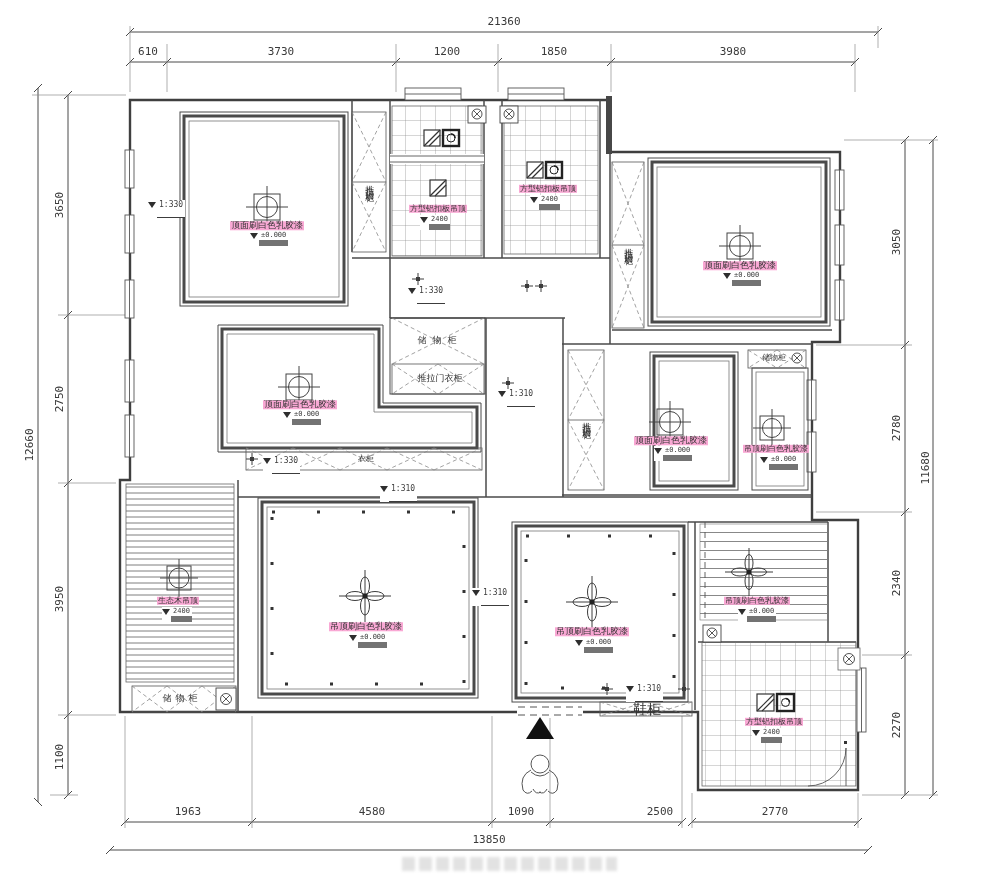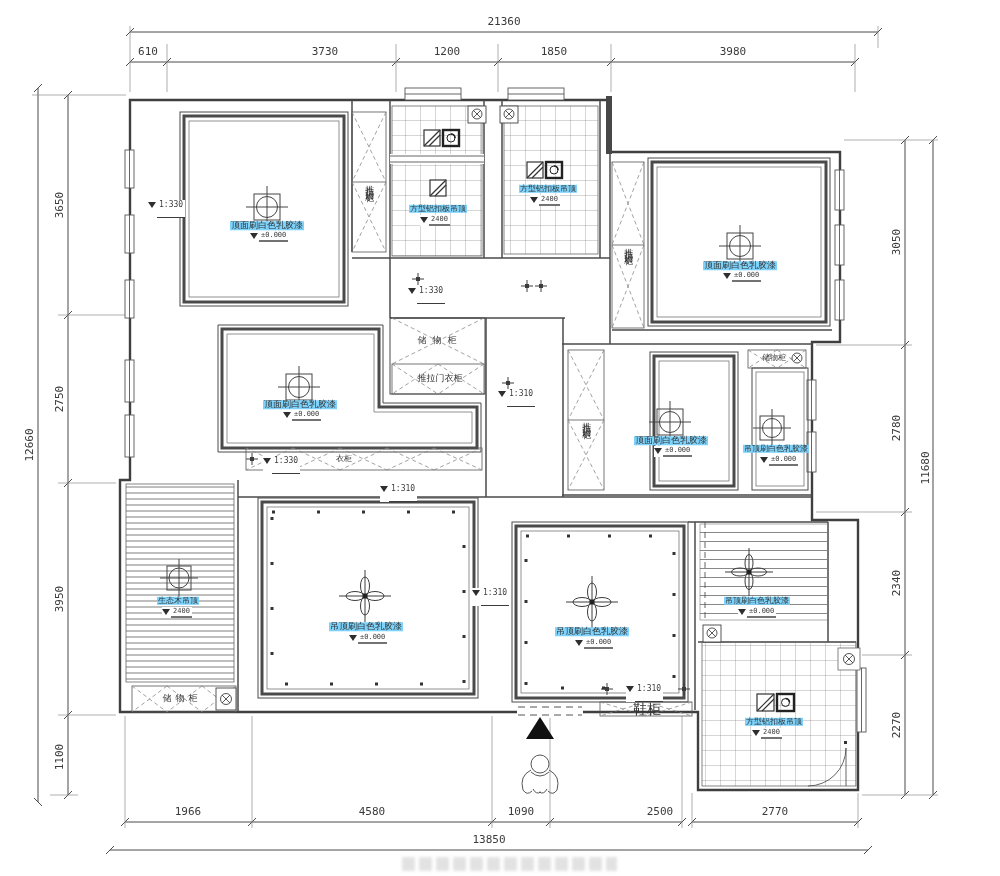--- a/index.html
+++ b/index.html
@@ -1,29 +1,29 @@
 <!DOCTYPE html>
 <html><head>
 <meta charset="utf-8">
 <style>
   html,body{margin:0;padding:0;background:#fff;}
   #canvas{position:relative;width:1000px;height:876px;background:#fff;overflow:hidden;
           font-family:"DejaVu Sans",sans-serif;color:#3c3c3c;}
   svg{position:absolute;left:0;top:0;}
-  .lbl{position:absolute;white-space:nowrap;background:#7dd3fc;padding:0 1px;line-height:1.05;}
+  .lbl{position:absolute;white-space:nowrap;background:#f9a8d4;padding:0 1px;line-height:1.05;}
   .ctr{transform:translate(-50%,-50%);}
   .rot{transform:translate(-50%,-50%) rotate(-90deg);}
   .dim{font-family:"DejaVu Sans Mono","Liberation Mono",monospace;font-size:11px;color:#3a3a3a;background:transparent;}
   .room{font-size:9px;color:#333;}
   .cab{font-size:9px;color:#333;background:transparent;}
   .vert{writing-mode:vertical-rl;text-orientation:upright;letter-spacing:2px;background:transparent;}
   .elev{position:absolute;display:flex;align-items:flex-start;gap:1px;background:#fff;}
   .elev .tri{width:0;height:0;border-left:4px solid transparent;border-right:4px solid transparent;
              border-top:6px solid #2e2e2e;margin-top:2px;}
-  .ul{border-bottom:2px solid #737373;font-size:7px;font-family:"DejaVu Sans Mono",monospace;padding:0 2px 1px 2px;}
+  .ul{border-bottom:6px solid #737373;font-size:7px;font-family:"DejaVu Sans Mono",monospace;padding:0 2px 1px 2px;}
   .mkul{border-bottom:1px solid #3c3c3c;font-size:8px;font-family:"DejaVu Sans Mono",monospace;padding:0 2px 8px 2px;}
   .wm{position:absolute;left:402px;top:857px;width:215px;height:14px;filter:blur(1.6px);opacity:.8;
       background:repeating-linear-gradient(90deg,#dcdcdc 0 13px,#ffffff 13px 17px);}
 </style>
 </head>
 <body>
 
 <div id="canvas">
 
 <svg width="1000" height="876" viewBox="0 0 1000 876">
@@ -465,39 +465,39 @@
     <g>
           <line x1="678" y1="689" x2="690" y2="689"></line>
           <line x1="684" y1="683" x2="684" y2="695"></line>
           <rect x="682.5" y="687.5" width="3" height="3"></rect>
         </g>
   </g>
 </svg>
 
 <div class="lbl dim ctr" style="left:504px;top:22px;">21360</div>
 <div class="lbl dim ctr" style="left:148px;top:52px;">610</div>
-<div class="lbl dim ctr" style="left:281px;top:52px;margin-left:44px;">3730</div>
+<div class="lbl dim ctr" style="left:281px;top:52px;">3730</div>
 <div class="lbl dim ctr" style="left:447px;top:52px;">1200</div>
 <div class="lbl dim ctr" style="left:554px;top:52px;">1850</div>
 <div class="lbl dim ctr" style="left:733px;top:52px;">3980</div>
 
 <div class="lbl dim rot" style="left:30px;top:445px;">12660</div>
 <div class="lbl dim rot" style="left:60px;top:205px;">3650</div>
 <div class="lbl dim rot" style="left:60px;top:399px;">2750</div>
 <div class="lbl dim rot" style="left:60px;top:599px;">3950</div>
 <div class="lbl dim rot" style="left:60px;top:757px;">1100</div>
 
 <div class="lbl dim rot" style="left:926px;top:468px;">11680</div>
 <div class="lbl dim rot" style="left:897px;top:242px;">3050</div>
 <div class="lbl dim rot" style="left:897px;top:428px;">2780</div>
 <div class="lbl dim rot" style="left:897px;top:583px;">2340</div>
 <div class="lbl dim rot" style="left:897px;top:725px;">2270</div>
 
 <div class="lbl dim ctr" style="left:489px;top:840px;">13850</div>
-<div class="lbl dim ctr" style="left:188px;top:812px;">1966</div>
+<div class="lbl dim ctr" style="left:188px;top:812px;">1963</div>
 <div class="lbl dim ctr" style="left:372px;top:812px;">4580</div>
 <div class="lbl dim ctr" style="left:521px;top:812px;">1090</div>
 <div class="lbl dim ctr" style="left:616px;top:812px;margin-left:44px;">2500</div>
 <div class="lbl dim ctr" style="left:775px;top:812px;text-align:right;">2770</div>
 
 <div class="lbl room ctr" style="left:267px;top:226px;">顶面刷白色乳胶漆</div>
 <div class="elev" style="left:250px;top:231px;">
       <span class="tri"></span>
       <span class="ul">±0.000</span>
     </div>
@@ -566,21 +566,21 @@
 <div class="elev" style="left:162px;top:607px;">
       <span class="tri"></span>
       <span class="ul">2400</span>
     </div>
 
 <div class="lbl cab vert ctr" style="left:369px;top:183px;">推拉门衣柜</div>
 <div class="lbl cab vert ctr" style="left:628px;top:246px;">推拉门衣柜</div>
 <div class="lbl cab vert ctr" style="left:586px;top:420px;">推拉门衣柜</div>
 <div class="lbl cab ctr" style="left:440px;top:341px;letter-spacing:6px;">储物柜</div>
 <div class="lbl cab ctr" style="left:440px;top:379px;">推拉门衣柜</div>
-<div class="lbl cab ctr" style="left:344px;top:459px;font-size:8px;">衣柜</div>
+<div class="lbl cab ctr" style="left:366px;top:459px;font-size:8px;">衣柜</div>
 <div class="lbl cab ctr" style="left:182px;top:699px;letter-spacing:4px;">储物柜</div>
 <div class="lbl cab ctr" style="left:647px;top:709px;font-size:14px;">鞋柜</div>
 <div class="lbl cab ctr" style="left:774px;top:358px;font-size:8px;">储物柜</div>
 
 <div class="elev" style="left:148px;top:200px;">
       <span class="tri"></span>
       <span class="mkul">1:330</span>
     </div>
 <div class="elev" style="left:408px;top:286px;">
       <span class="tri"></span>

